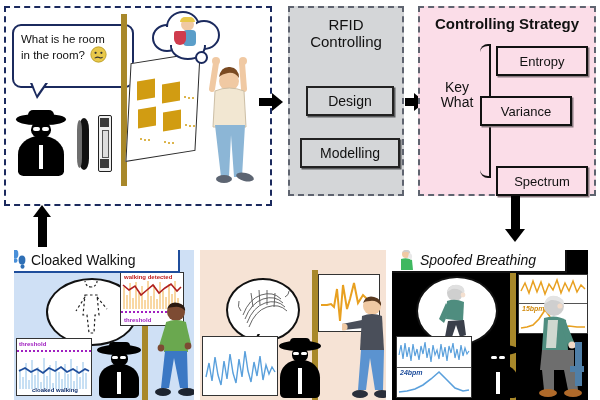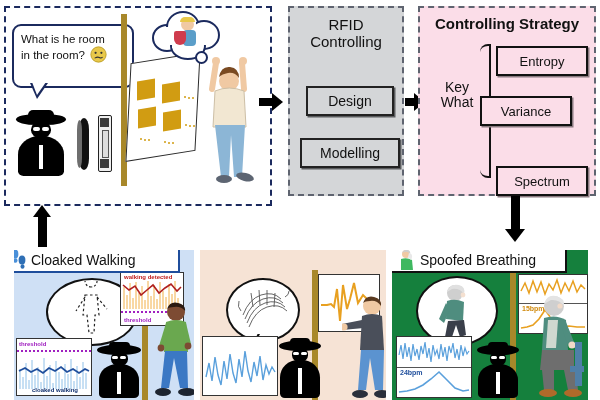--- a/index.html
+++ b/index.html
@@ -69,21 +69,21 @@
       border-left:10px solid transparent;border-right:10px solid transparent;border-top:13px solid #000;}
 
   
   .brace{position:absolute;border:2px solid #111;border-left:none;
      border-radius:0 8px 8px 0;}
 
   
   .scen{position:absolute;top:250px;height:150px;overflow:hidden;}
   #scen-walking{left:14px;width:180px;background:#cfe0f5;}
   #scen-gesture{left:200px;width:186px;background:#f6e3d5;}
-  #scen-breathing{left:392px;width:196px;background:#15803d;}
+  #scen-breathing{left:392px;width:196px;background:#000000;font-style:italic;}
 
   .scen-label{position:absolute;background:#fff;display:flex;align-items:center;
       gap:4px;padding:0 7px;box-sizing:border-box;height:27px;z-index:6;}
   .scen-label .lbl-text{font-size:14px;color:#111;white-space:nowrap;}
 
   .post{position:absolute;background:#a8882a;}
 
   .chart{position:absolute;background:#fff;border:1px solid #333;overflow:hidden;}
   .chart .clabel{position:absolute;font-size:6px;font-weight:bold;white-space:nowrap;}
   .thr-line{position:absolute;border-top:2px dotted #a020c0;width:100%;left:0;}

